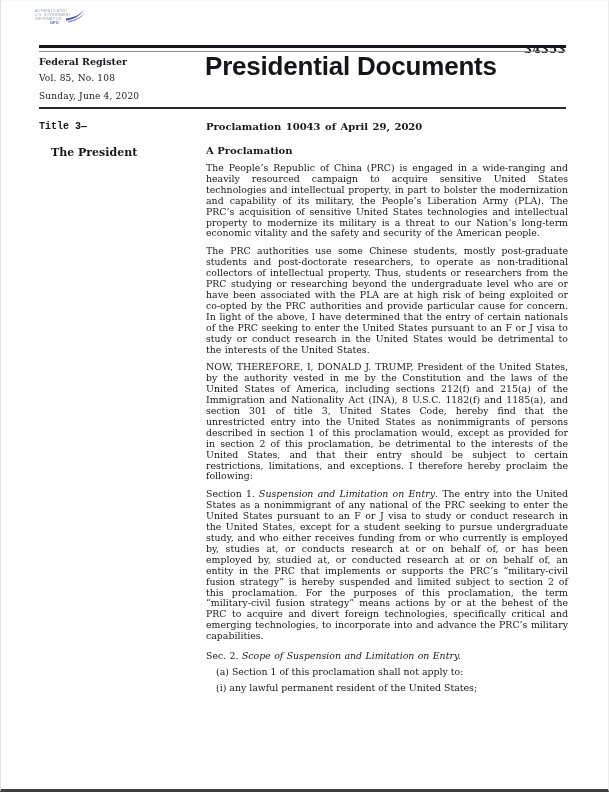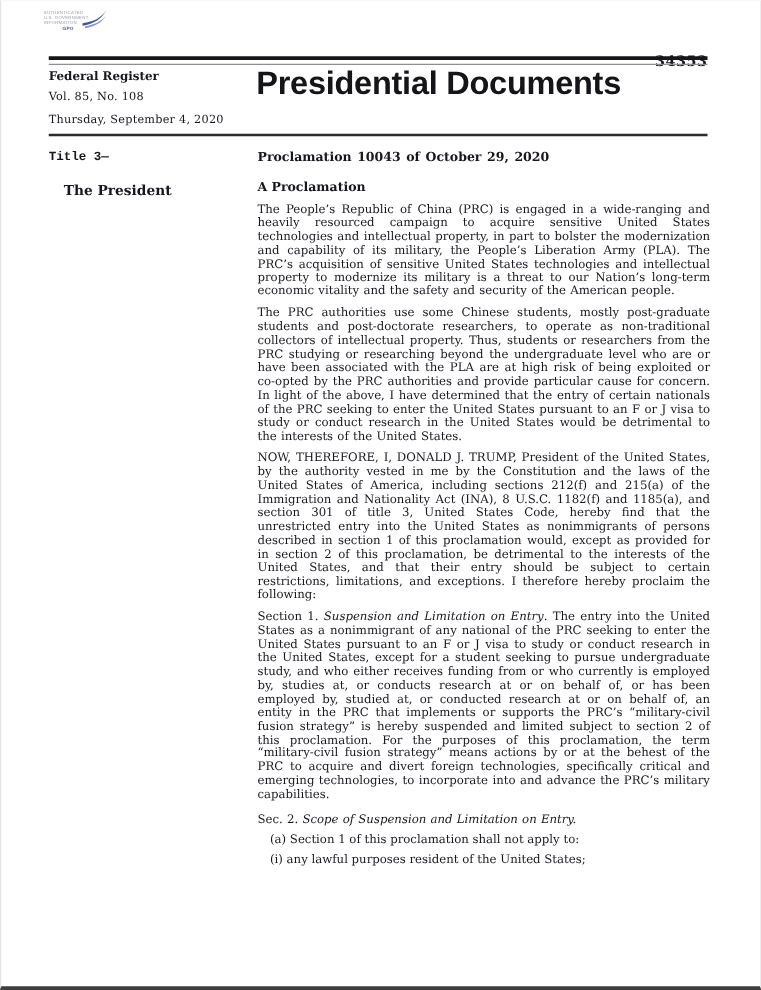--- a/index.html
+++ b/index.html
@@ -83,42 +83,42 @@
   </div>
 
   <div class="page-number">34353</div>
 
   <div class="rule-thick"></div>
   <div class="rule-gray"></div>
 
   <div class="mast-left">
     <div class="fr-title">Federal Register</div>
     <div class="fr-vol">Vol. 85, No. 108</div>
-    <div class="fr-date">Thursday, September 4, 2020</div>
+    <div class="fr-date">Sunday, June 4, 2020</div>
   </div>
 
   <h1 class="mast-title">Presidential Documents</h1>
 
   <div class="rule2"></div>
 
   <div class="margin-title">Title 3—</div>
   <div class="margin-president">The President</div>
 
   <div class="content">
-    <div class="proc-line">Proclamation 10043 of October 29, 2020</div>
+    <div class="proc-line">Proclamation 10043 of April 29, 2020</div>
 
 
 
     <div class="subheading">A Proclamation</div>
 
     <p class="body-para">The People’s Republic of China (PRC) is engaged in a wide-ranging and heavily resourced campaign to acquire sensitive United States technologies and intellectual property, in part to bolster the modernization and capability of its military, the People’s Liberation Army (PLA). The PRC’s acquisition of sensitive United States technologies and intellectual property to modernize its military is a threat to our Nation’s long-term economic vitality and the safety and security of the American people.</p>
     <p class="body-para">The PRC authorities use some Chinese students, mostly post-graduate students and post-doctorate researchers, to operate as non-traditional collectors of intellectual property. Thus, students or researchers from the PRC studying or researching beyond the undergraduate level who are or have been associated with the PLA are at high risk of being exploited or co-opted by the PRC authorities and provide particular cause for concern. In light of the above, I have determined that the entry of certain nationals of the PRC seeking to enter the United States pursuant to an F or J visa to study or conduct research in the United States would be detrimental to the interests of the United States.</p>
     <p class="body-para">NOW, THEREFORE, I, DONALD J. TRUMP, President of the United States, by the authority vested in me by the Constitution and the laws of the United States of America, including sections 212(f) and 215(a) of the Immigration and Nationality Act (INA), 8 U.S.C. 1182(f) and 1185(a), and section 301 of title 3, United States Code, hereby find that the unrestricted entry into the United States as nonimmigrants of persons described in section 1 of this proclamation would, except as provided for in section 2 of this proclamation, be detrimental to the interests of the United States, and that their entry should be subject to certain restrictions, limitations, and exceptions. I therefore hereby proclaim the following:</p>
 
     <p class="body-para"><span class="b">Section 1</span><span>. </span><span class="i">Suspension and Limitation on Entry</span><span>. The entry into the United States as a nonimmigrant of any national of the PRC seeking to enter the United States pursuant to an F or J visa to study or conduct research in the United States, except for a student seeking to pursue undergraduate study, and who either receives funding from or who currently is employed by, studies at, or conducts research at or on behalf of, or has been employed by, studied at, or conducted research at or on behalf of, an entity in the PRC that implements or supports the PRC’s “military-civil fusion strategy” is hereby suspended and limited subject to section 2 of this proclamation. For the purposes of this proclamation, the term “military-civil fusion strategy” means actions by or at the behest of the PRC to acquire and divert foreign technologies, specifically critical and emerging technologies, to incorporate into and advance the PRC’s military capabilities.</span></p>
 
     <p class="body-para sec2"><span class="b">Sec. 2</span><span>. </span><span class="i">Scope of Suspension and Limitation on Entry.</span></p>
 
     <p class="clause">(a) Section 1 of this proclamation shall not apply to:</p>
-    <p class="clause">(i) any lawful purposes resident of the United States;</p>
+    <p class="clause">(i) any lawful permanent resident of the United States;</p>
   </div>
 
 </div>
 
 </body></html>

